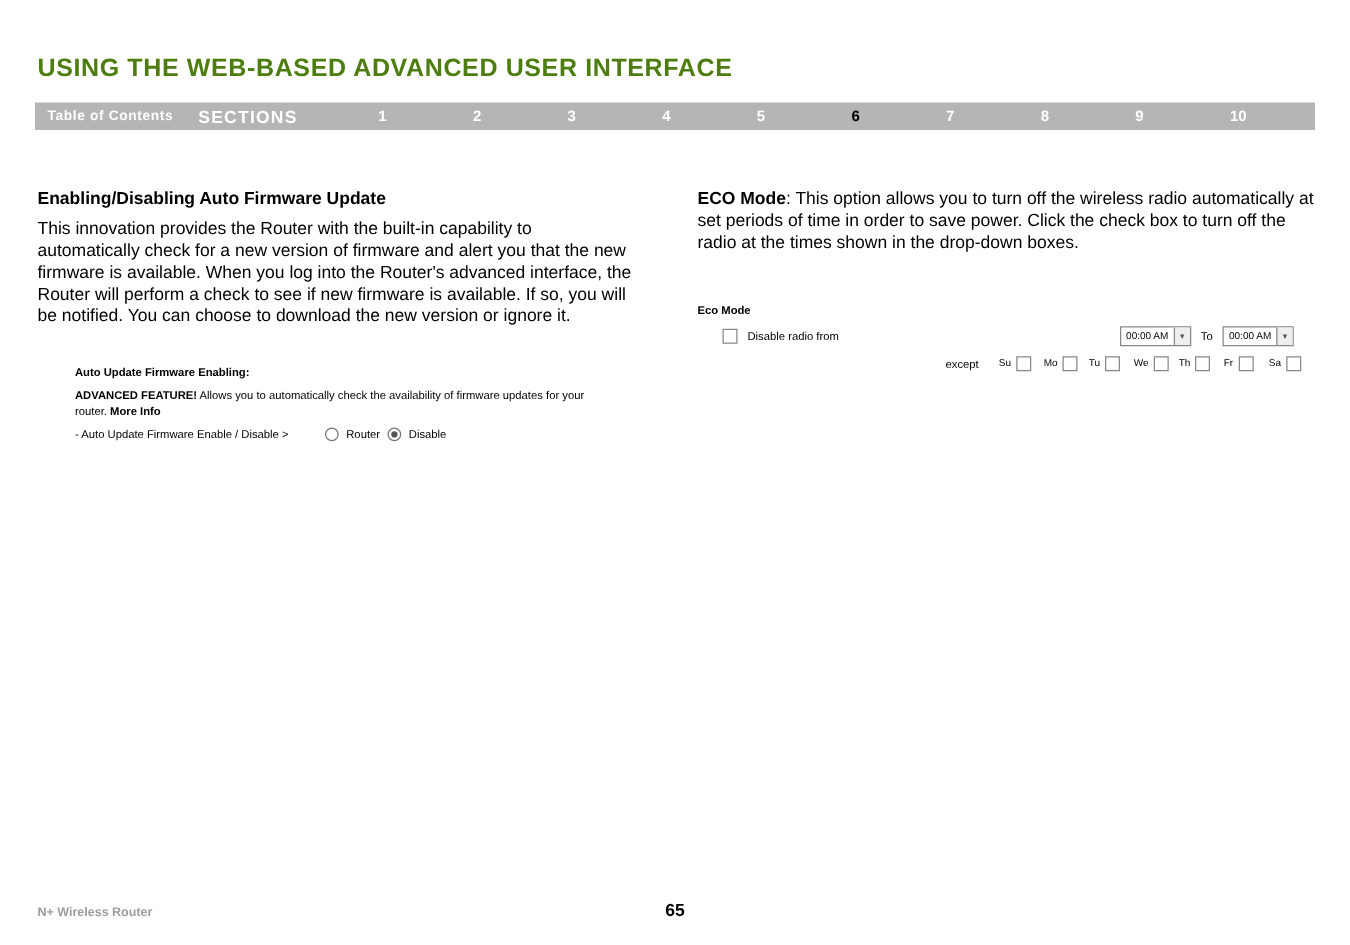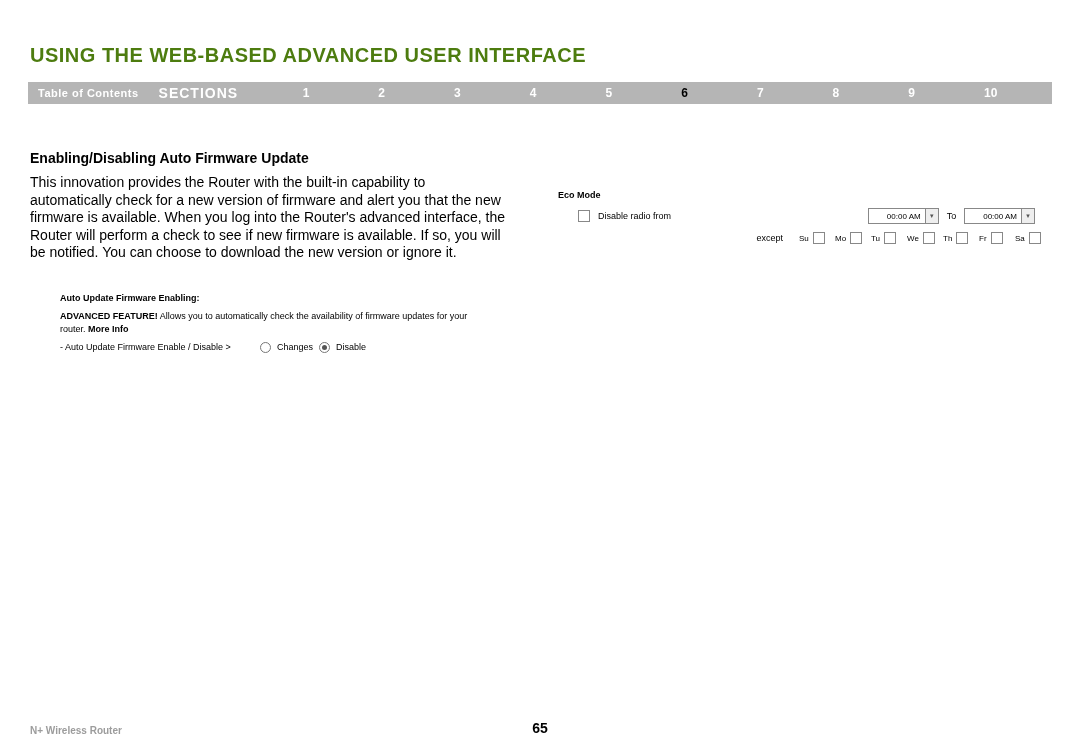--- a/index.html
+++ b/index.html
@@ -150,21 +150,20 @@
   .timebox {
     display: inline-flex;
     border: 1px solid #888;
     background: #fff;
     align-items: center;
     height: 14px;
   }
   .timebox .tv {
     padding: 0 4px;
     font-size: 8px;
-    margin-left: 14px;
   }
   .timebox .dd {
     width: 12px;
     height: 14px;
     border-left: 1px solid #888;
     background: #eee;
     display: flex;
     align-items: center;
     justify-content: center;
     font-size: 7px;
@@ -252,29 +251,32 @@
 
   <div class="panel-auto">
     <div class="hdr">Auto Update Firmware Enabling:</div>
     <div class="desc">
       <span style="font-weight:bold">ADVANCED FEATURE!</span><span> Allows you to automatically check the availability of firmware updates for your router. </span><span class="moreinfo">More Info</span>
     </div>
     <div class="row2">
       <div class="lbl">- Auto Update Firmware Enable / Disable &gt;</div>
       <div class="radios">
         <span class="radio"></span>
-        <span>Changes</span>
+        <span>Router</span>
         <span class="radio checked"></span>
         <span>Disable</span>
       </div>
     </div>
   </div>
 </div>
 
 <div class="col-right">
+  <div class="body-text">
+    <span style="font-weight:bold">ECO Mode</span><span>: This option allows you to turn off the wireless radio automatically at set periods of time in order to save power. Click the check box to turn off the radio at the times shown in the drop-down boxes.</span>
+  </div>
 
   <div class="eco-panel">
     <div class="eco-hdr">Eco Mode</div>
 
     <div class="eco-row1">
       <span class="checkbox"></span>
       <span>Disable radio from</span>
       <span style="flex:1"></span>
       <span class="timebox">
         <span class="tv">00:00 AM</span>

